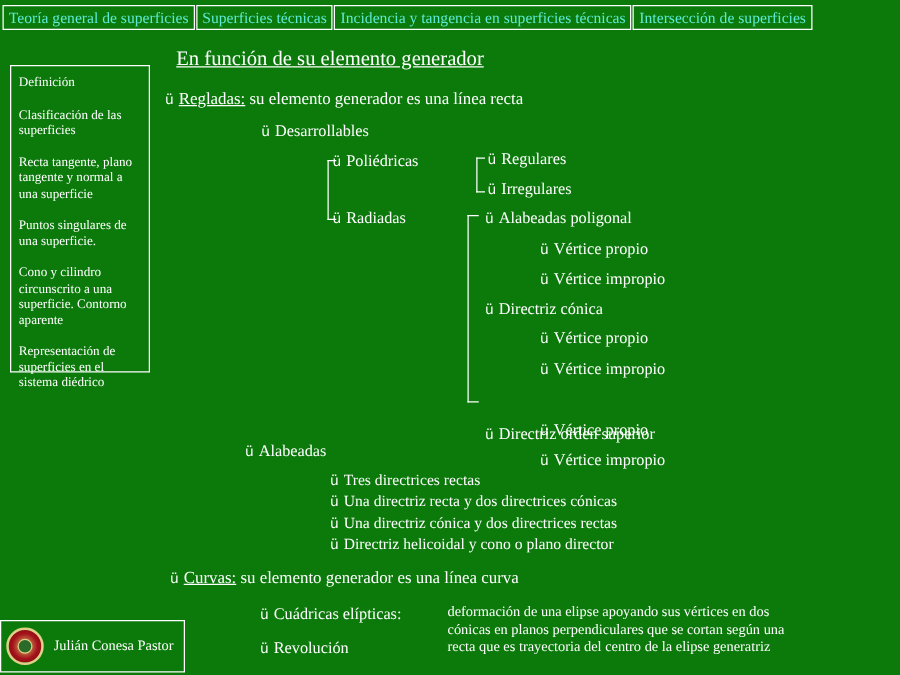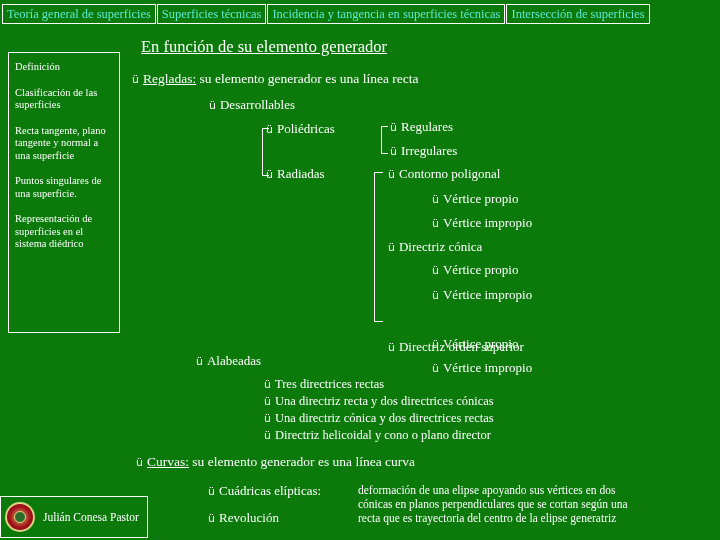--- a/index.html
+++ b/index.html
@@ -40,21 +40,21 @@
     padding: 0 4px;
     white-space: nowrap;
     font-family: "Liberation Serif", serif;
   }
   
   .sidebar {
     position: absolute;
     left: 8px;
     top: 52px;
     width: 112px;
-    height: 281px;
+    height: 246px;
     border: 1px solid #ffffff;
     box-sizing: border-box;
     padding: 8px 6px 6px 6px;
     font-size: 10.5px;
     line-height: 12.5px;
   }
   .side-item {
     margin-bottom: 13px;
     color: #ffffff;
   }
@@ -150,20 +150,21 @@
     <div class="tab">Superficies técnicas</div>
     <div class="tab">Incidencia y tangencia en superficies técnicas</div>
     <div class="tab">Intersección de superficies</div>
   </div>
 
   <div class="sidebar">
     <div class="side-item">Definición</div>
     <div class="side-item">Clasificación de las superficies</div>
     <div class="side-item">Recta tangente, plano tangente y normal a una superficie</div>
     <div class="side-item">Puntos singulares de una superficie.</div>
+    <div class="side-item">Cono y cilindro circunscrito a una superficie. Contorno aparente</div>
     <div class="side-item">Representación de superficies en el sistema diédrico</div>
   </div>
 
   <div class="heading">En función de su elemento generador</div>
 
   <div class="line" style="left:132px; top:71px; font-size:13.5px;">
     <span class="chk">ü</span><span class="u">Regladas:</span> <span>su elemento generador es una línea recta</span>
   </div>
 
   <div class="line" style="left:209px; top:97px; font-size:13px;">
@@ -185,21 +186,21 @@
     <span class="chk">ü</span><span>Irregulares</span>
   </div>
 
   <div class="line" style="left:266px; top:166px; font-size:13px;">
     <span class="chk">ü</span><span>Radiadas</span>
   </div>
 
   <div class="brk" style="left:374px; top:172px; width:8px; height:148px; border-left-width:1px; border-top-width:1px; border-bottom-width:1px;"></div>
 
   <div class="line" style="left:388px; top:166px; font-size:13px;">
-    <span class="chk">ü</span><span>Contorno poligonal</span>
+    <span class="chk">ü</span><span>Alabeadas poligonal</span>
   </div>
   <div class="line" style="left:432px; top:191px; font-size:13px;">
     <span class="chk">ü</span><span>Vértice propio</span>
   </div>
   <div class="line" style="left:432px; top:215px; font-size:13px;">
     <span class="chk">ü</span><span>Vértice impropio</span>
   </div>
 
   <div class="line" style="left:388px; top:239px; font-size:13px;">
     <span class="chk">ü</span><span>Directriz cónica</span>

